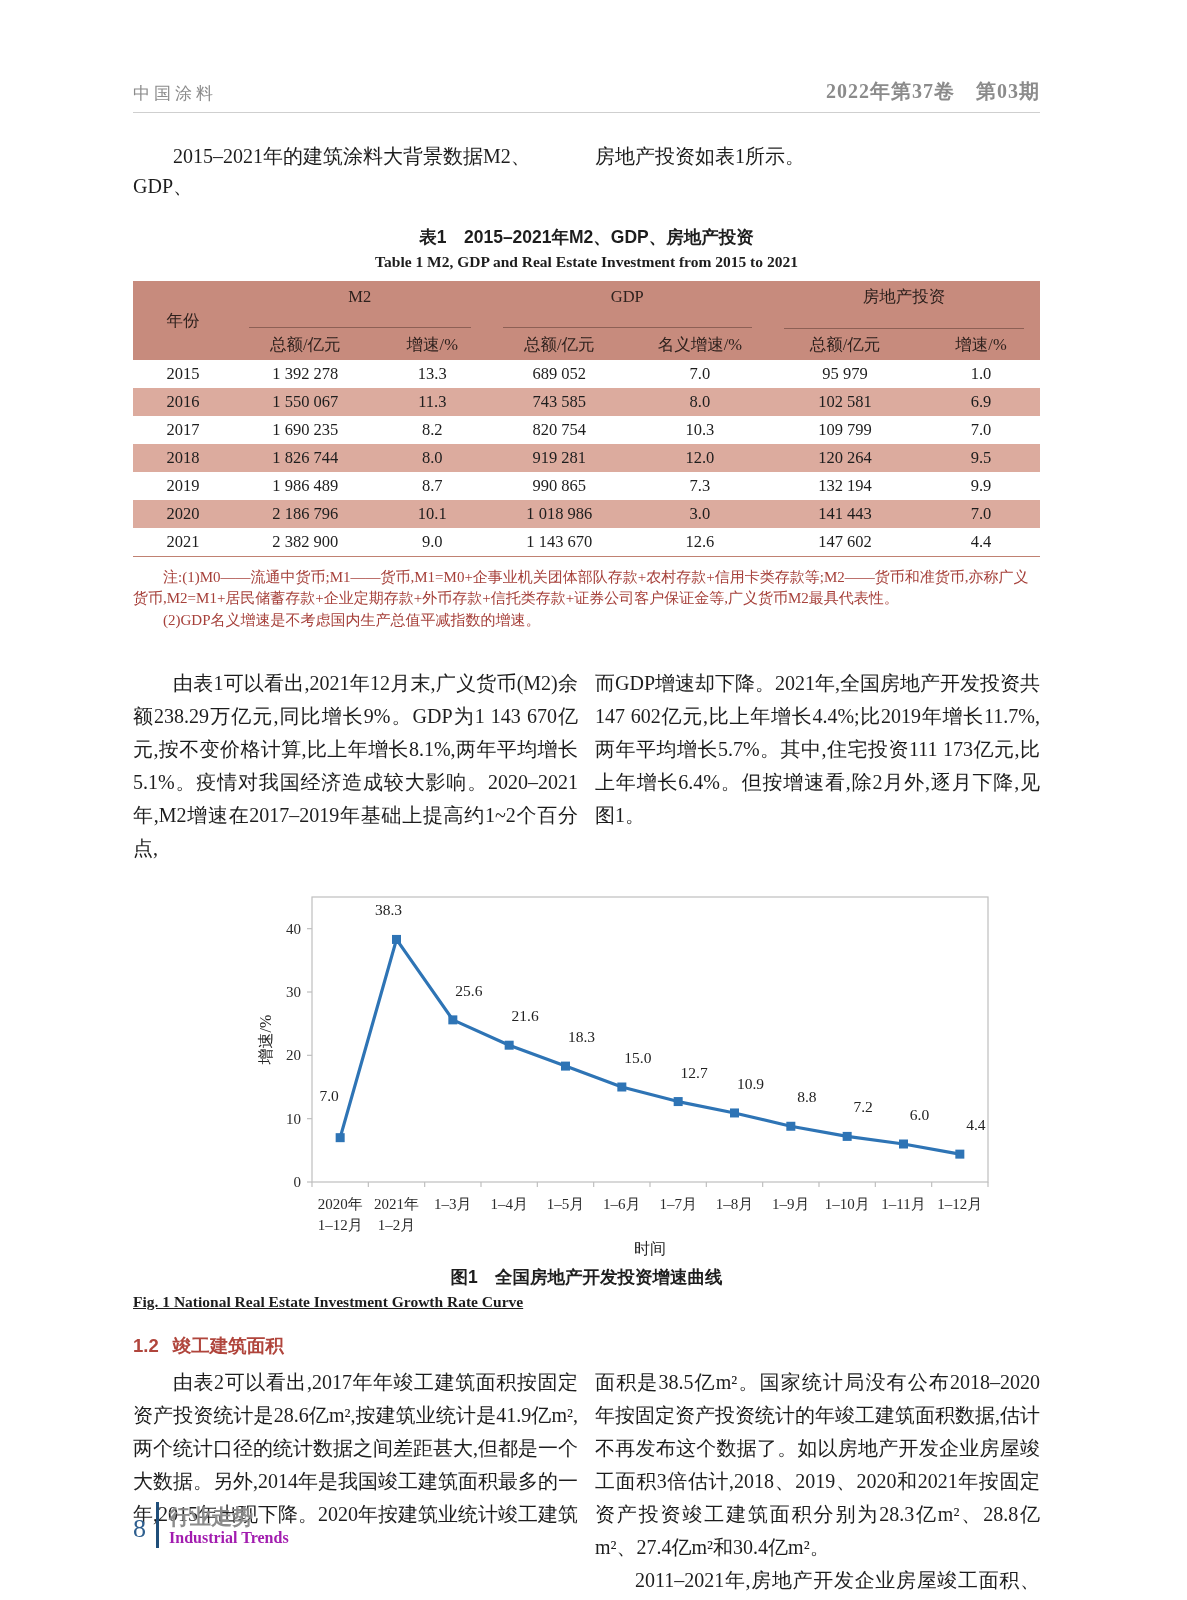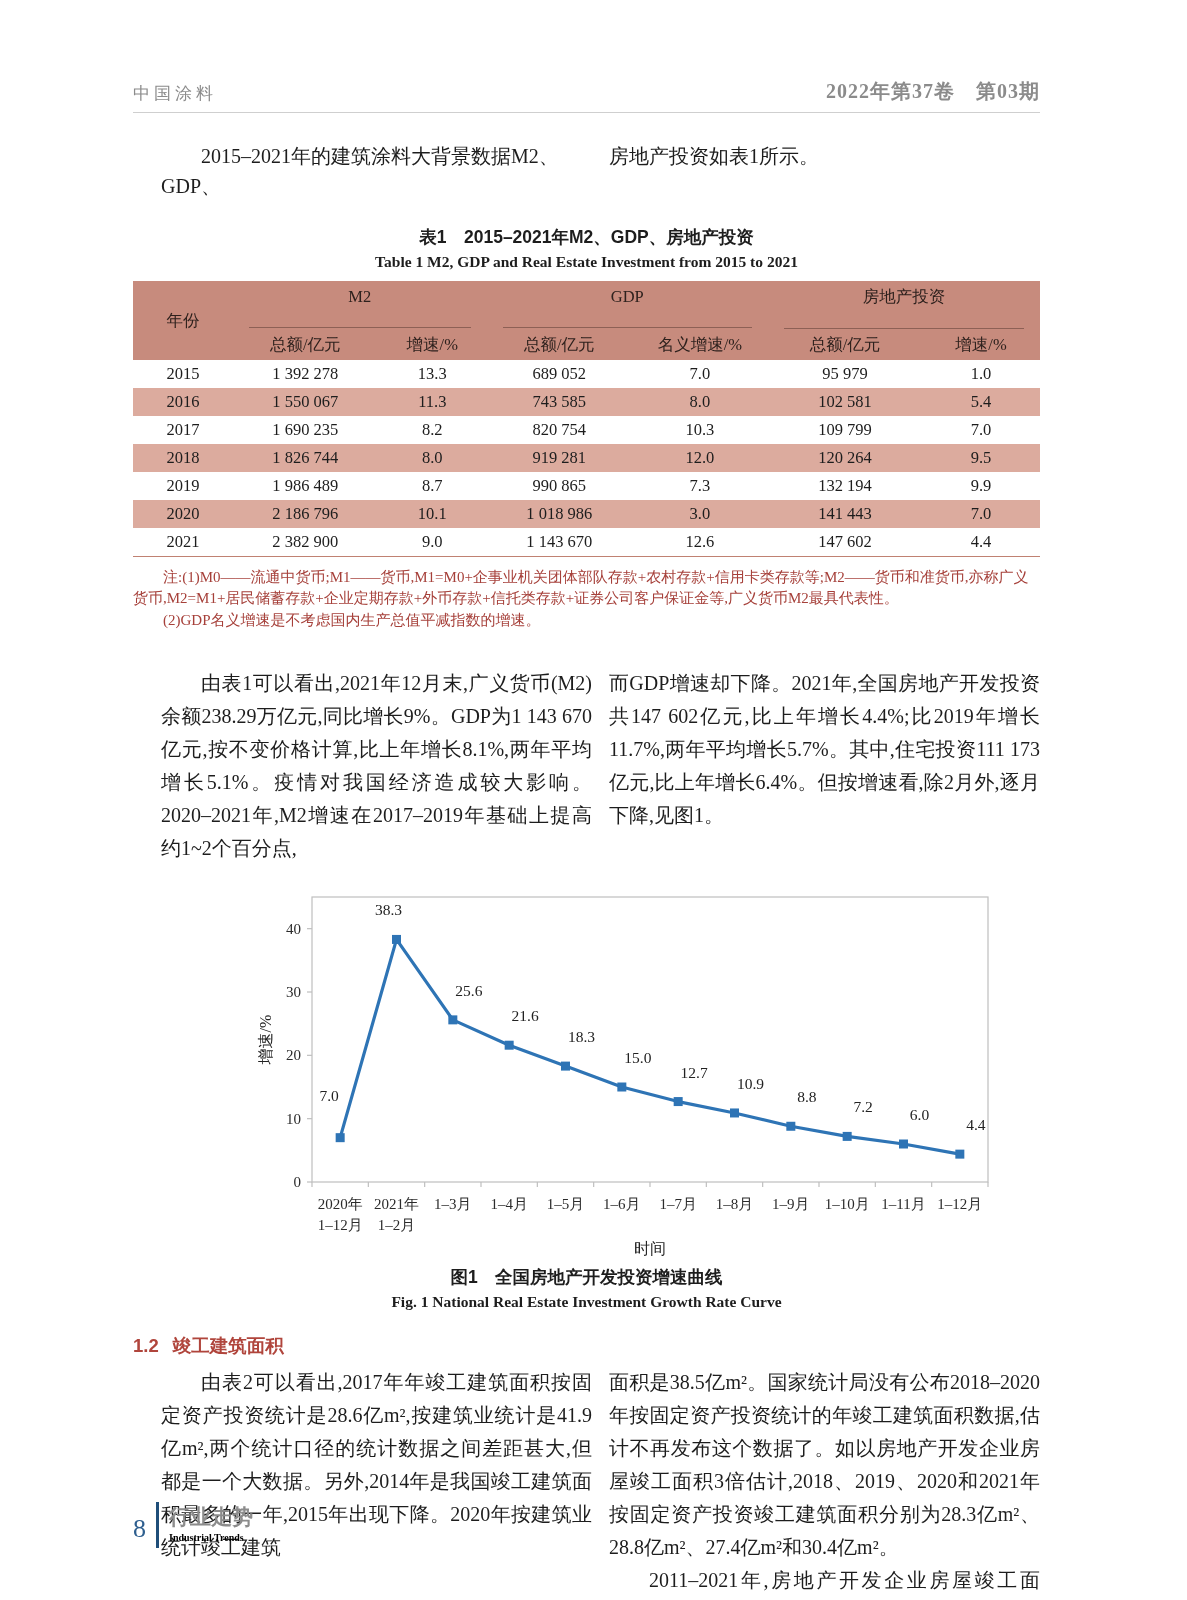--- a/index.html
+++ b/index.html
@@ -5,21 +5,21 @@
   html,body{margin:0;padding:0;background:#ffffff;}
   body{font-family:"Liberation Serif","DejaVu Serif",serif;color:#1d1d1d;}
   .page{position:relative;width:1187px;height:1600px;background:#fff;overflow:hidden;box-sizing:border-box;
         padding:78px 147px 0 133px;}
   
   .runhead{display:flex;justify-content:space-between;align-items:flex-end;color:#8b8b8b;
            font-size:17px;letter-spacing:4px;}
   .runhead .issue{letter-spacing:1px;font-size:20px;font-weight:bold;}
   .runrule{border:none;border-top:1.5px solid #cfcfcf;margin:7px 0 0 0;}
   
-  .cols{display:flex;gap:17px;margin-left:28px;}
+  .cols{display:flex;gap:17px;}
   .col{flex:1;min-width:0;}
   .intro{margin-top:28px;font-size:20px;line-height:30px;}
   .intro .indent{text-indent:2em;display:block;}
   
   .tbl-title-zh{margin-top:24px;text-align:center;font-size:17.5px;font-weight:bold;
                 font-family:"Liberation Sans","DejaVu Sans",sans-serif;}
   .tbl-title-en{margin-top:4px;text-align:center;font-size:15.5px;font-weight:bold;}
   
   table.data{width:100%;border-collapse:collapse;margin-top:10px;font-size:16.5px;
              border-bottom:1px solid #c08172;font-family:Liberation Serif, serif;}
@@ -39,33 +39,33 @@
   .bodytext p.indent{text-indent:2em;}
   
   .chartwrap{margin-top:22px;}
   .chartwrap svg{display:block;}
   .axis-tick{font-size:15px;fill:#2b2b2b;font-family:"Liberation Serif",serif;}
   .datalabel{font-size:15.5px;fill:#222;font-family:"Liberation Serif",serif;}
   .axistitle{font-size:16px;fill:#222;font-family:"Liberation Serif",serif;}
   
   .figcap-zh{margin-top:6px;text-align:center;font-size:17.5px;font-weight:bold;
              font-family:"Liberation Sans","DejaVu Sans",sans-serif;}
-  .figcap-en{margin-top:4px;text-align:center;font-size:15.5px;font-weight:bold;}
+  .figcap-en{margin-top:4px;font-size:15.5px;font-weight:bold;text-decoration:underline;}
   
   .sechead{margin-top:22px;color:#b0453c;font-size:18.5px;font-weight:bold;
            font-family:"Liberation Sans","DejaVu Sans",sans-serif;}
   .sechead .num{margin-right:14px;}
   .seccols{margin-top:8px;}
   
   .footer{position:absolute;left:133px;bottom:52px;display:flex;align-items:center;}
   .footer .pno{color:#2e5f8f;font-size:26px;margin-right:10px;transform:translateY(4px);}
   .footer .bar{width:3px;height:46px;background:#1f4e79;margin-right:10px;}
   .footer .zh{color:#8c8c8c;font-size:21px;font-weight:bold;line-height:24px;
               font-family:"Liberation Sans","DejaVu Sans",sans-serif;}
-  .footer .en{color:#000000;font-size:10px;line-height:17px;font-weight:bold;}
+  .footer .en{color:#a21caf;font-size:16px;line-height:17px;font-weight:bold;}
 </style>
 </head>
 <body>
 
 <div class="page">
 
   <div class="runhead">
     <span>中国涂料</span>
     <span class="issue">2022年第37卷　第03期</span>
   </div>
@@ -123,21 +123,21 @@
           <td>95 979</td>
           <td>1.0</td>
         </tr>
         <tr>
           <td>2016</td>
           <td>1 550 067</td>
           <td>11.3</td>
           <td>743 585</td>
           <td>8.0</td>
           <td>102 581</td>
-          <td>5.4</td>
+          <td>6.9</td>
         </tr>
         <tr>
           <td>2017</td>
           <td>1 690 235</td>
           <td>8.2</td>
           <td>820 754</td>
           <td>10.3</td>
           <td>109 799</td>
           <td>7.0</td>
         </tr>

